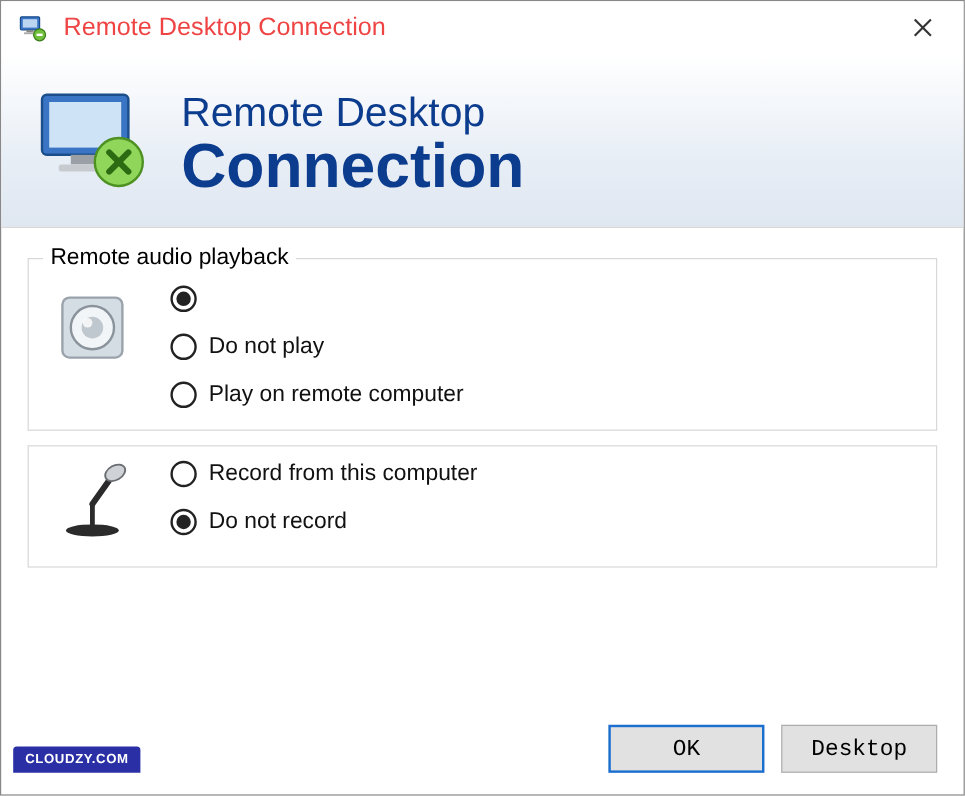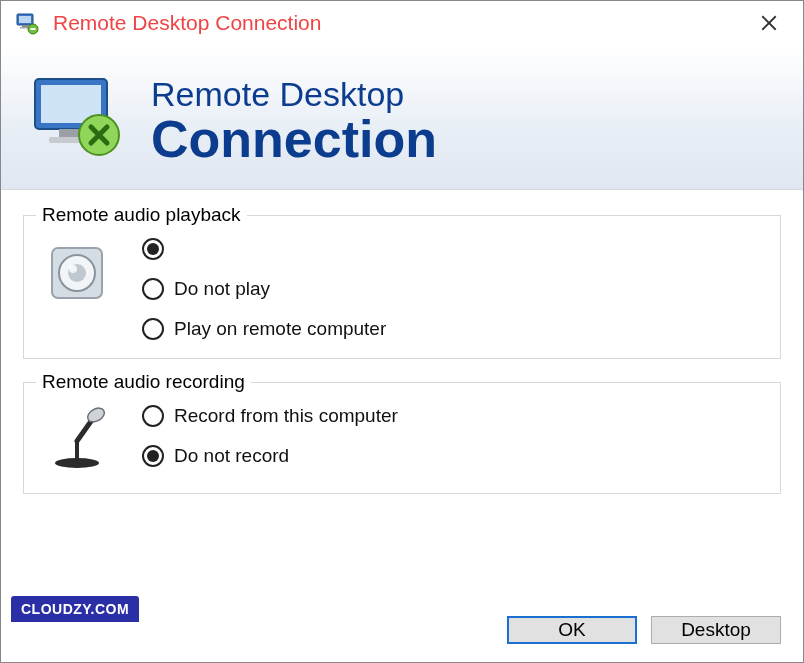--- a/index.html
+++ b/index.html
@@ -128,40 +128,41 @@
     }
     .button-row {
       position: absolute;
       right: 22px;
       bottom: 18px;
       display: flex;
       gap: 14px;
     }
     .btn {
       min-width: 130px;
-      height: 28px;
+      height: 40px;
       font-size: 19px;
       background: #e1e1e1;
       border: 1px solid #adadad;
       cursor: pointer;
       display: flex;
       align-items: center;
       justify-content: center;
+      font-family: Liberation Mono, monospace;
     }
     .btn.primary {
       border: 2px solid #1a6fd1;
       background: #e1e1e1;
     }
     .watermark {
       position: absolute;
       left: 10px;
-      bottom: 40px;
+      bottom: 18px;
       background: #2a2fa5;
       color: #fff;
-      font-size: 14px;
+      font-size: 11px;
       font-weight: 700;
       letter-spacing: 0.5px;
       padding: 5px 10px;
       border-radius: 3px 3px 0 0;
     }
   </style>
 </head>
 <body>
 
 <div class="titlebar">
@@ -227,21 +228,20 @@
         </label>
         <label class="radio-row">
           <span class="radio"></span>
           <span class="radio-label">Play on remote computer</span>
         </label>
       </div>
     </div>
   </fieldset>
 
   <fieldset class="group">
-    <legend>Remote audio recording</legend>
     <div class="group-body">
       <span class="group-icon">
         <svg viewBox="0 0 70 70" width="70" height="70">
           <ellipse cx="35" cy="58" rx="22" ry="5" fill="#2b2b2b"></ellipse>
           <rect x="33" y="36" width="4" height="20" fill="#2b2b2b"></rect>
           <line x1="35" y1="36" x2="52" y2="12" stroke="#2b2b2b" stroke-width="5" stroke-linecap="round"></line>
           <ellipse cx="54" cy="10" rx="9" ry="6" fill="#cfd3d7" stroke="#6a6e72" stroke-width="1.5" transform="rotate(-30 54 10)"></ellipse>
         </svg>
       </span>
       <div class="options">

